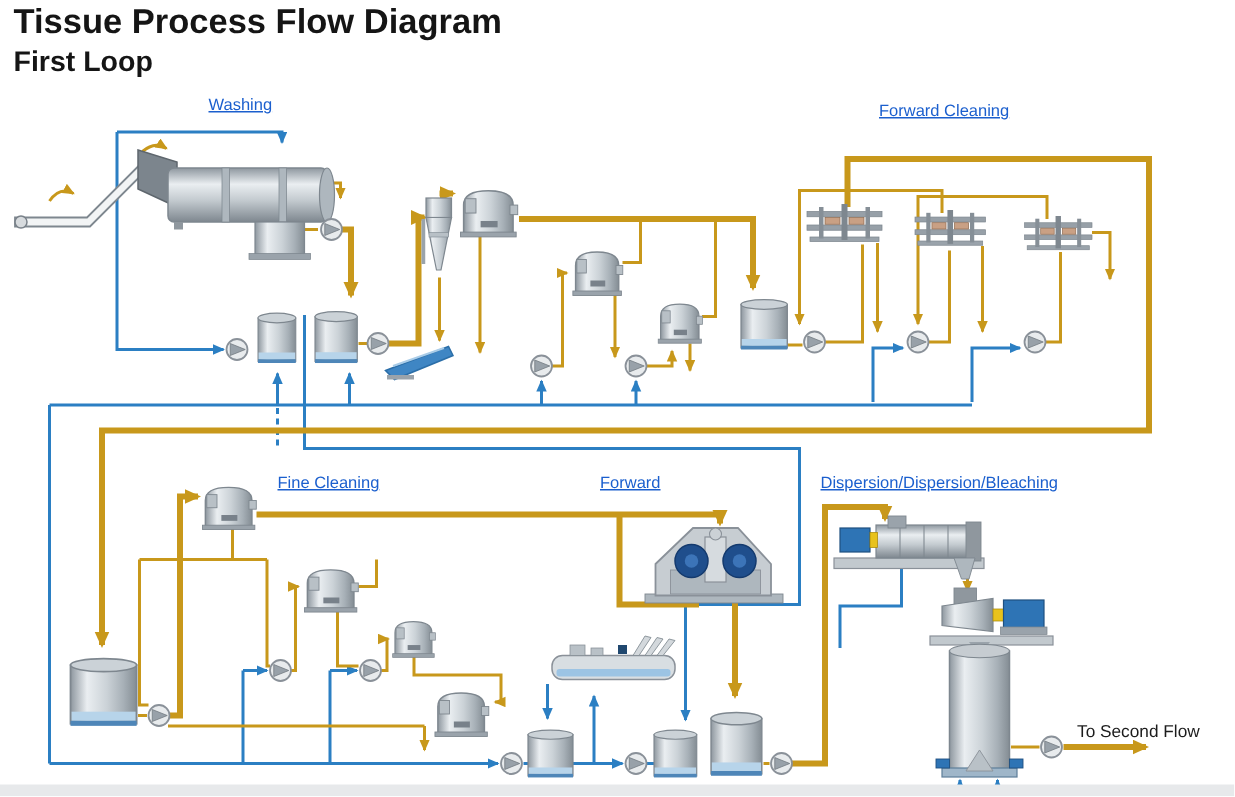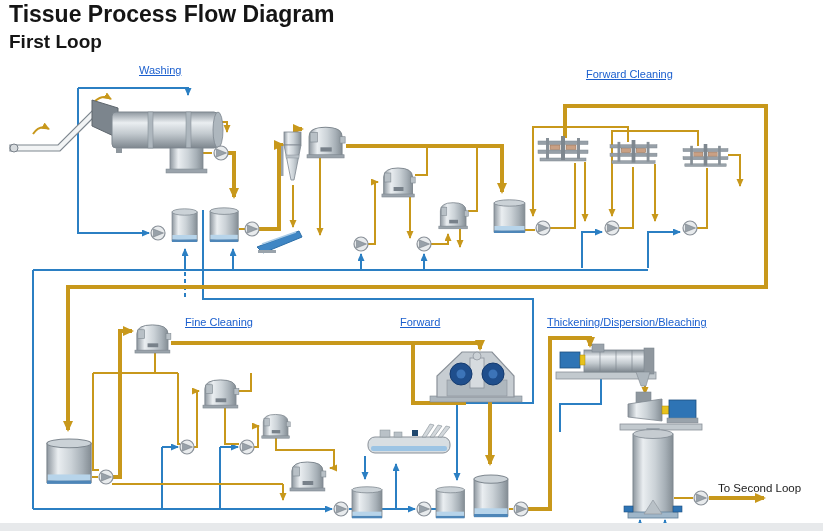--- a/index.html
+++ b/index.html
@@ -291,16 +291,16 @@
 
 <div class="bottomstrip"></div>
 
 <div class="title">Tissue Process Flow Diagram</div>
 <div class="subtitle">First Loop</div>
 
 <div class="seclabel" style="left:139px;top:64px">Washing</div>
 <div class="seclabel" style="left:586px;top:68px">Forward Cleaning</div>
 <div class="seclabel" style="left:185px;top:316px">Fine Cleaning</div>
 <div class="seclabel" style="left:400px;top:316px">Forward</div>
-<div class="seclabel" style="left:547px;top:316px">Thickening/Dispersion/Bleaching</div>
-<div class="plainlabel" style="left:718px;top:482px">To Second Loop</div>
+<div class="seclabel" style="left:547px;top:316px">Dispersion/Dispersion/Bleaching</div>
+<div class="plainlabel" style="left:718px;top:482px">To Second Flow</div>
 
 </div>
 
 </body></html>

